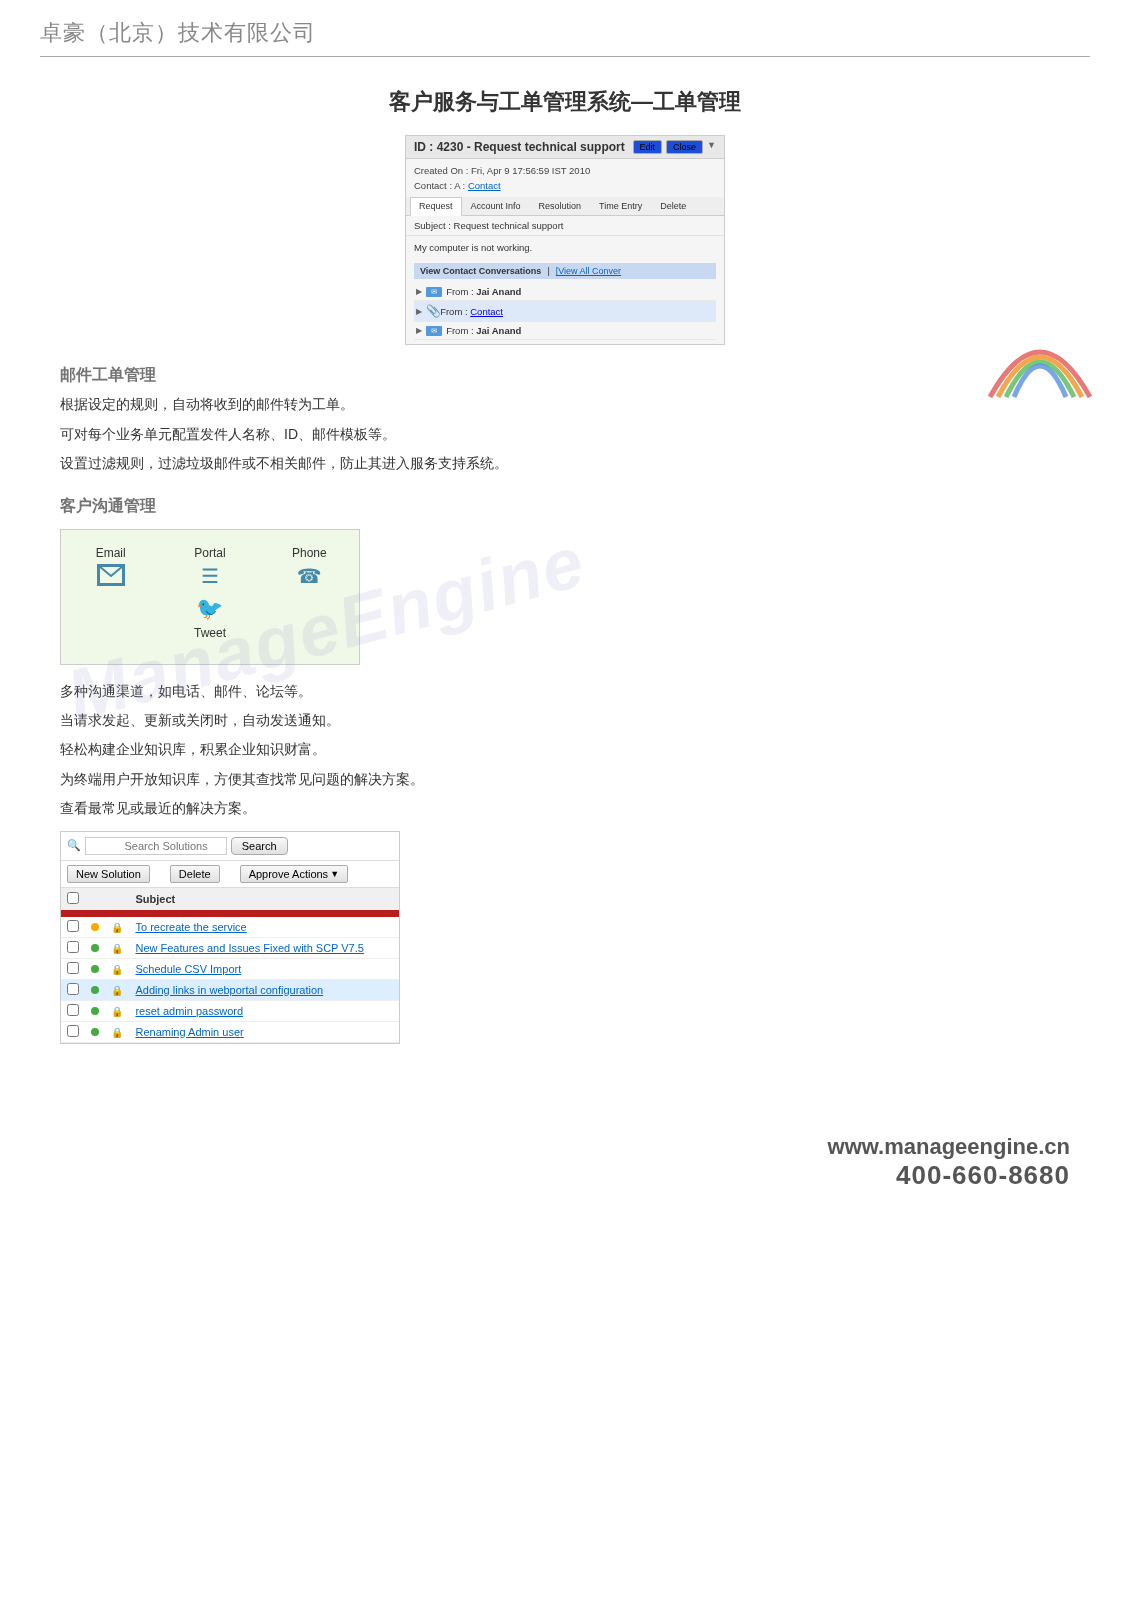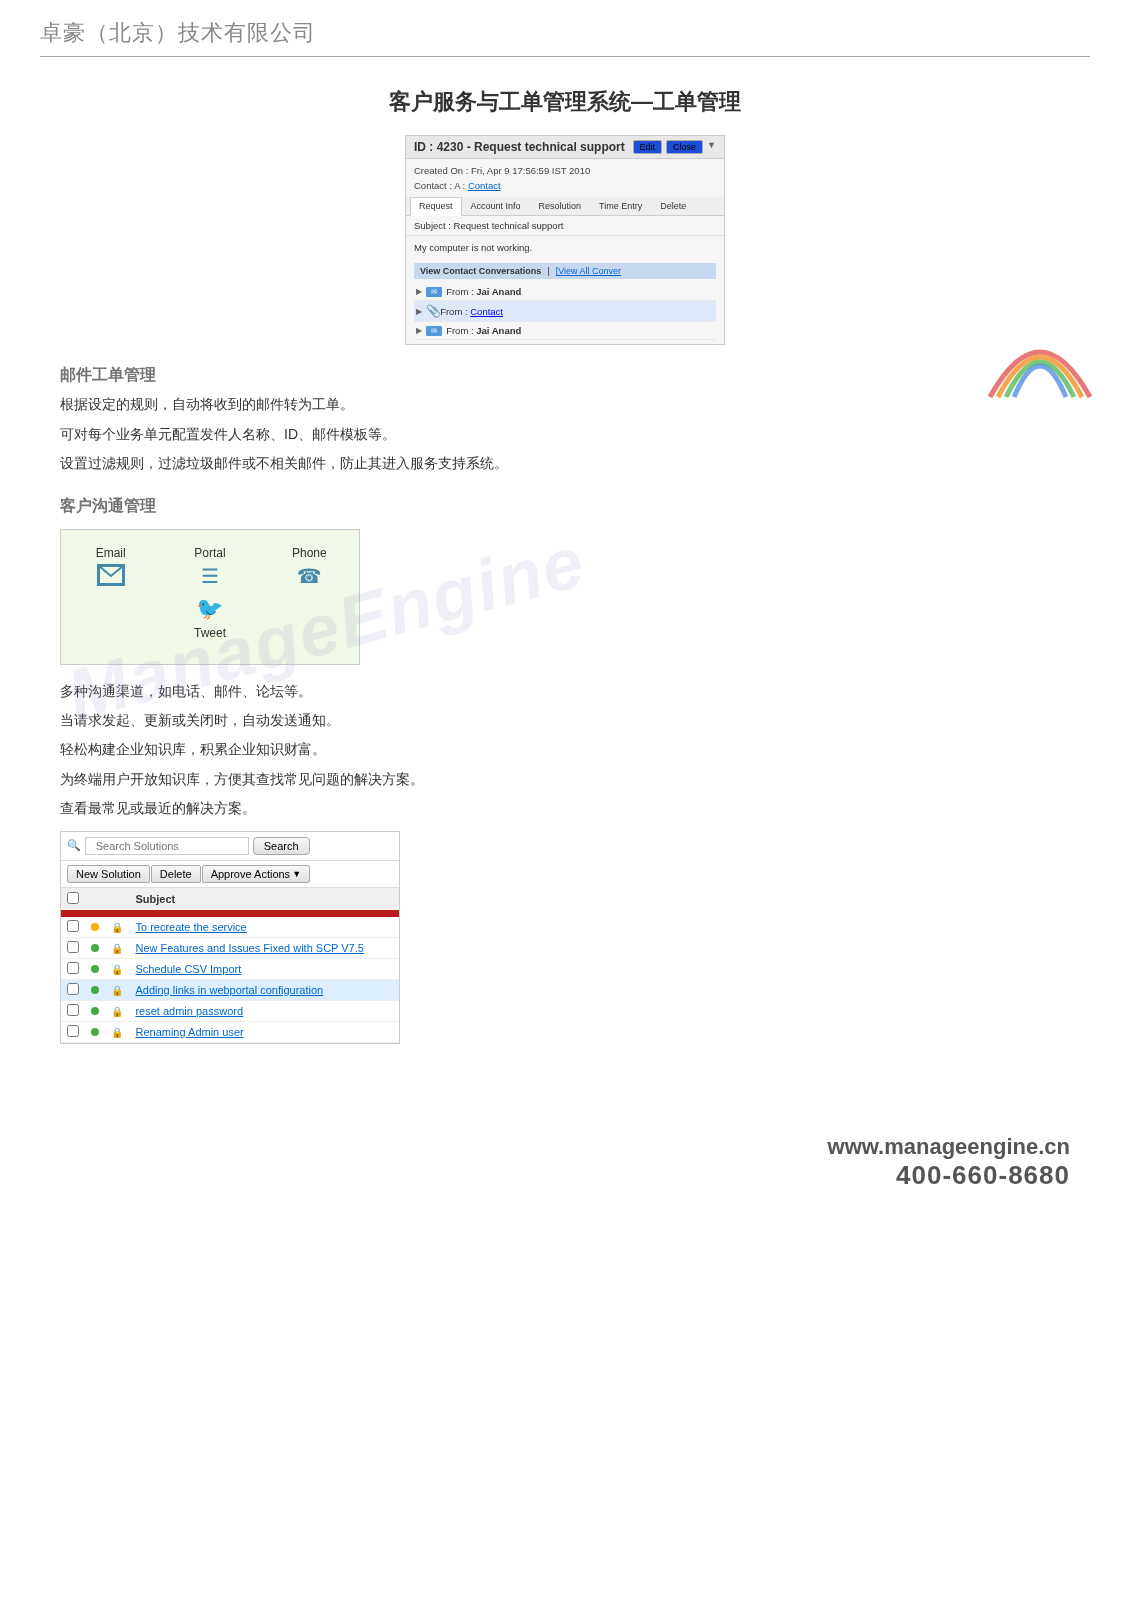--- a/index.html
+++ b/index.html
@@ -238,39 +238,40 @@
       padding: 5px 6px;
       border-bottom: 1px solid #ddd;
       gap: 4px;
     }
     .kb-search-icon {
       color: #888;
       font-size: 11px;
     }
     .kb-search-input {
       border: 1px solid #ccc;
-      padding: 2px 10px;
-      font-size: 11px;
-      width: 164px;
+      padding: 2px 18px;
+      font-size: 11px;
+      width: 142px;
       outline: none;
+      text-align: right;
     }
     .kb-search-btn {
       border: 1px solid #aaa;
       background: linear-gradient(#f8f8f8, #e0e0e0);
       padding: 2px 10px;
       font-size: 11px;
       cursor: pointer;
       border-radius: 4px;
     }
     .kb-actions-row {
       display: flex;
       align-items: center;
       padding: 4px 6px;
       border-bottom: 1px solid #ddd;
-      gap: 1px;
+      gap: 20px;
     }
     .kb-btn {
       border: 1px solid #aaa;
       background: linear-gradient(#f8f8f8, #e0e0e0);
       padding: 2px 8px;
       font-size: 11px;
       cursor: pointer;
       border-radius: 2px;
     }
     .kb-btn-dropdown {

